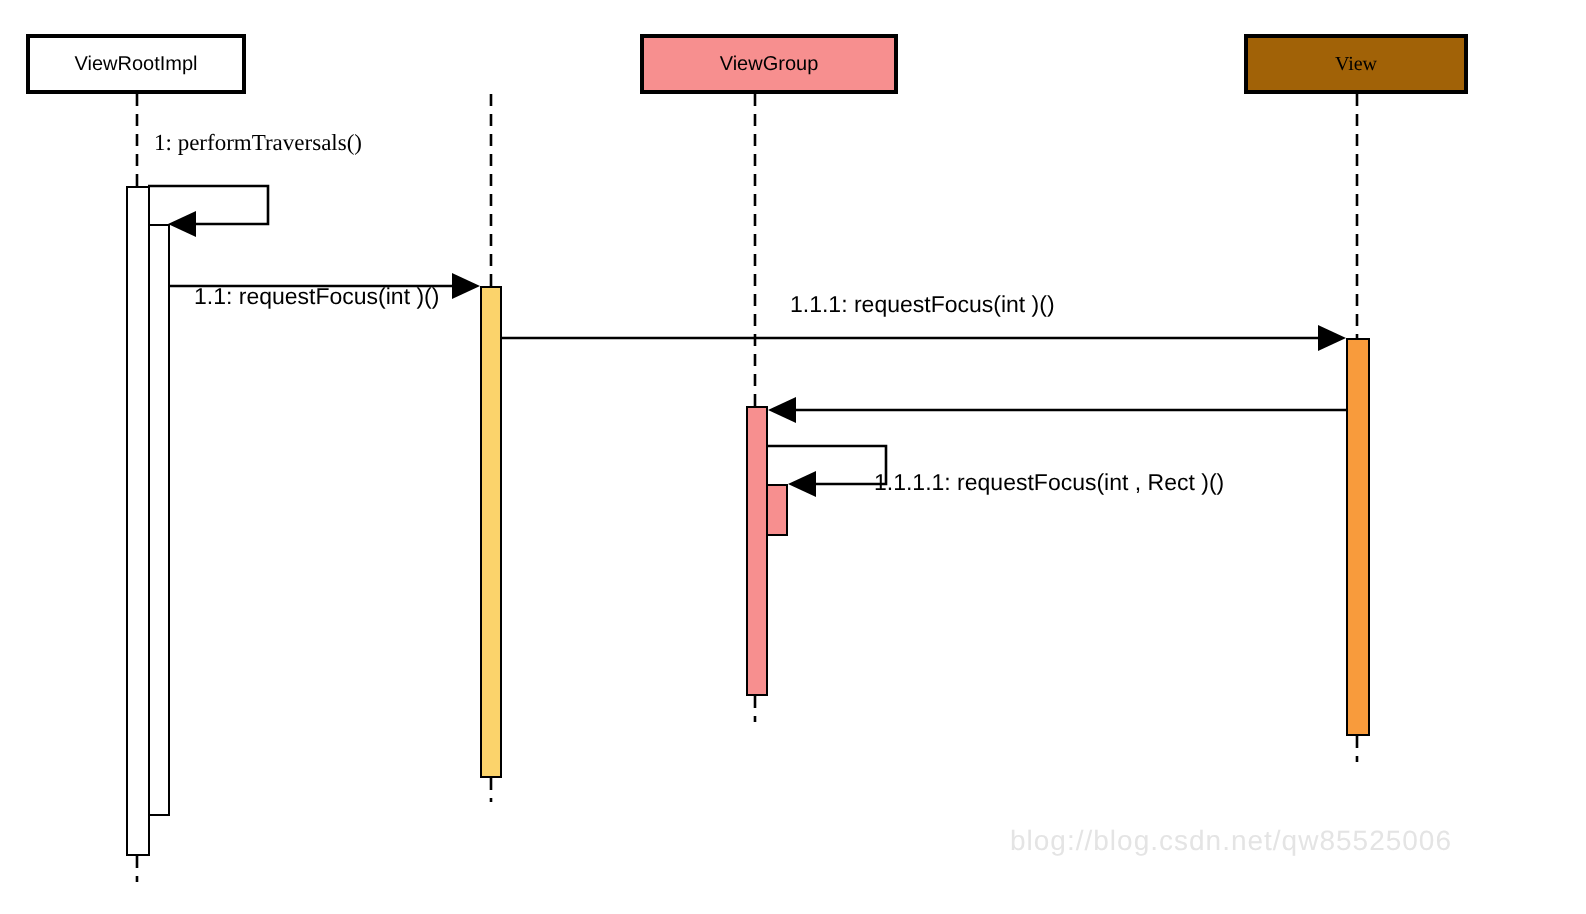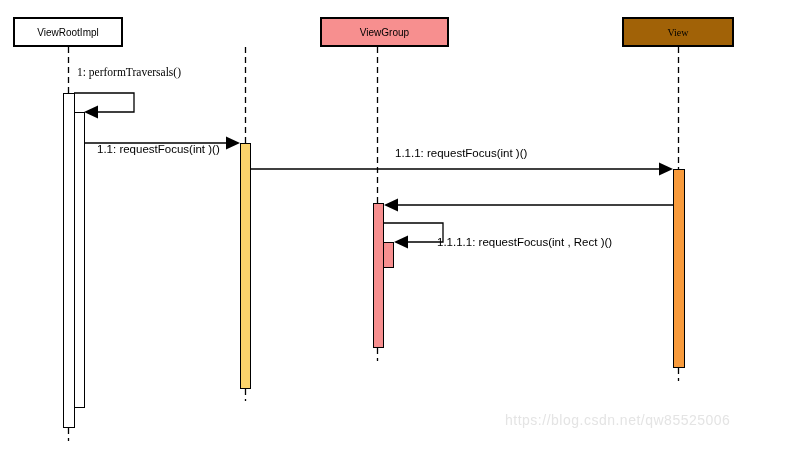--- a/index.html
+++ b/index.html
@@ -102,15 +102,15 @@
   <div class="act gold a3"></div>
   <div class="act pink a4"></div>
   <div class="act pink a5"></div>
   <div class="act orange a6"></div>
 
   <div class="msg-label lab1">1: performTraversals()</div>
   <div class="msg-label lab2">1.1: requestFocus(int )()</div>
   <div class="msg-label lab3">1.1.1: requestFocus(int )()</div>
   <div class="msg-label lab4">1.1.1.1: requestFocus(int , Rect )()</div>
 
-  <div class="watermark">https://blog.csdn.net/qw85525006</div>
+  <div class="watermark">blog://blog.csdn.net/qw85525006</div>
 
 </div>
 
 </body></html>

